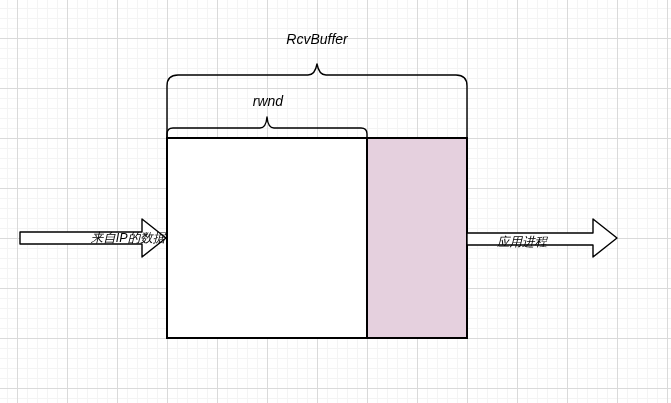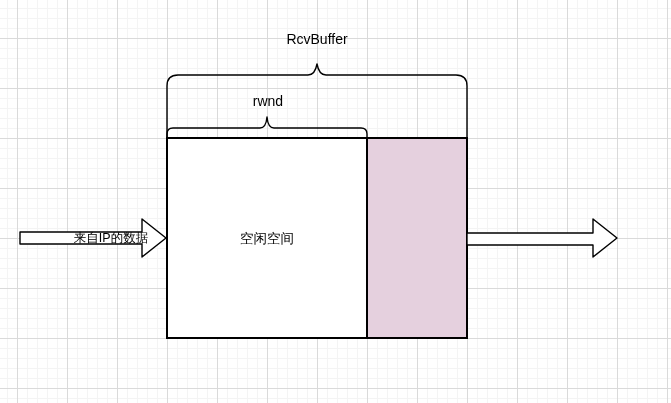--- a/index.html
+++ b/index.html
@@ -13,39 +13,40 @@
     height: 403px;
     overflow: hidden;
     background-color: #ffffff;
     background-image:
       linear-gradient(to right, #dadada 1px, transparent 1px),
       linear-gradient(to bottom, #dadada 1px, transparent 1px),
       linear-gradient(to right, #f4f4f4 1px, transparent 1px),
       linear-gradient(to bottom, #f4f4f4 1px, transparent 1px);
     background-size: 50px 50px, 50px 50px, 10px 10px, 10px 10px;
     background-position: 17px 0, 0 38px, 7px 0, 0 8px;
+    font-style: italic;
   }
   .shapes {
     position: absolute;
     left: 0;
     top: 0;
   }
   .label {
     position: absolute;
     color: #000000;
     text-align: center;
     white-space: nowrap;
     line-height: 1.2;
   }
   .label-rcvbuffer { left: 242px; top: 31px; width: 150px; font-size: 14px; }
   .label-rwnd      { left: 193px; top: 93px; width: 150px; font-size: 14px; }
   .label-free      { left: 167px; top: 231px; width: 200px; font-size: 13.5px; }
   .label-buffered  { left: 367px; top: 221px; width: 100px; font-size: 13.5px; line-height: 16px; }
   .label-buffered span { display: block; }
-  .label-incoming  { left: 31px;  top: 231px; width: 160px; font-size: 12.5px; }
+  .label-incoming  { left: 48px;  top: 231px; width: 160px; font-size: 12.5px; }
   .label-outgoing  { left: 442px; top: 235px; width: 160px; font-size: 12.5px; }
 </style>
 </head>
 <body>
 
 <div class="canvas">
 
   <svg class="shapes" width="671" height="403" viewBox="0 0 671 403">
 
     <rect x="167" y="138" width="200" height="200" stroke-width="2" fill="#ffffff"></rect>
@@ -64,21 +65,21 @@
     <path d="M 20 232 L 142 232 L 142 219 L 166 238 L 142 257 L 142 244 L 20 244 Z" fill="none" stroke-width="1.4" stroke-linejoin="round" stroke="#000000"></path>
 
     <path d="M 467 233 L 593 233 L 593 219 L 617 238 L 593 257 L 593 245 L 467 245 Z" stroke-width="1.4" stroke-linejoin="round" fill="#ffffff"></path>
     <path d="M 467 233 L 593 233 L 593 219 L 617 238 L 593 257 L 593 245 L 467 245 Z" fill="none" stroke-width="1.4" stroke-linejoin="round" stroke="#000000"></path>
   </svg>
 
   <div class="label label-rcvbuffer">RcvBuffer</div>
 
   <div class="label label-rwnd">rwnd</div>
 
-  <div class="label label-free">空闲空间</div>
 
   <div class="label label-buffered">
   </div>
 
   <div class="label label-incoming">来自IP的数据</div>
 
+  <div class="label label-outgoing">应用进程</div>
 
 </div>
 
 </body></html>

